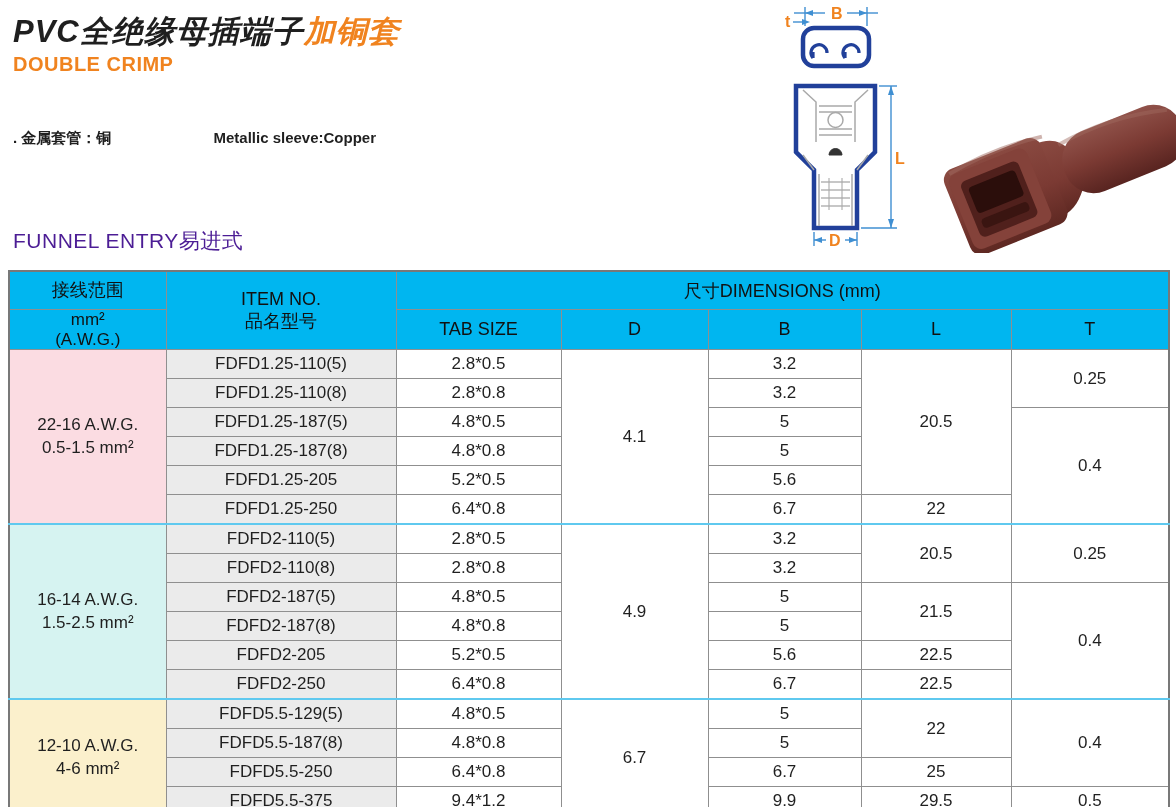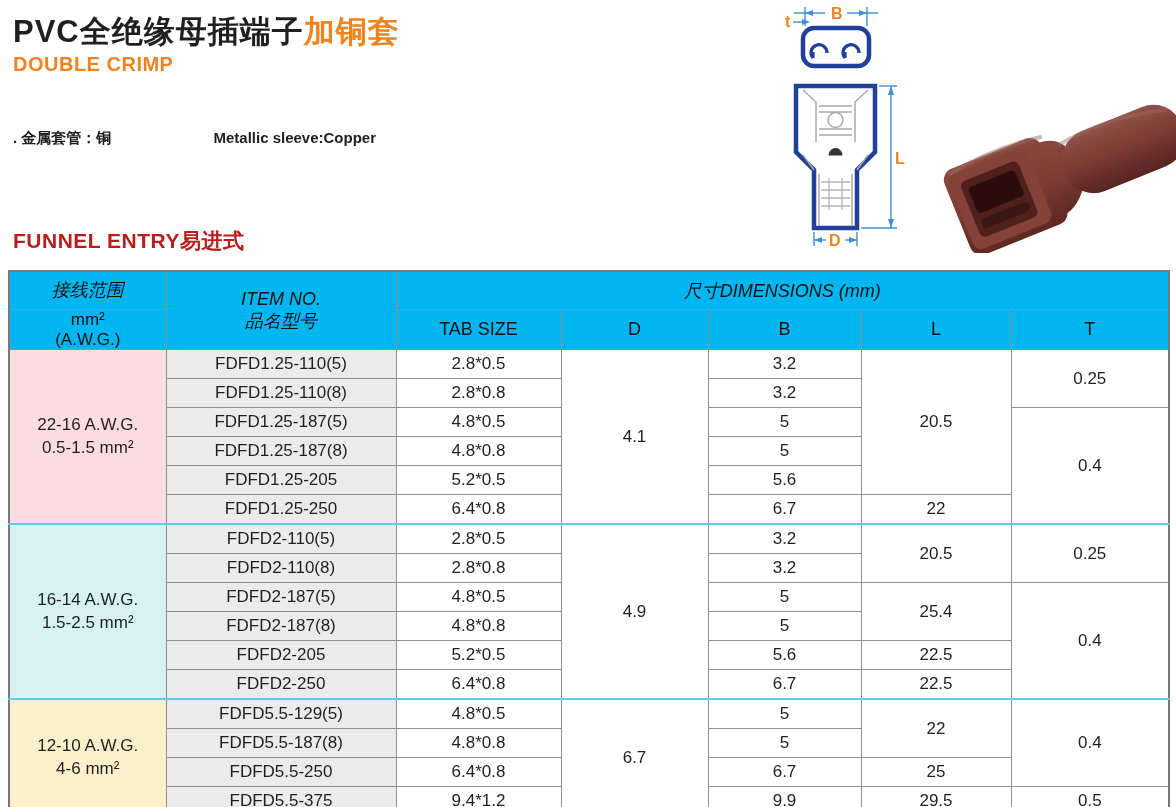--- a/index.html
+++ b/index.html
@@ -2,40 +2,40 @@
 <html><head>
 <meta charset="utf-8">
 <style>
   html,body{margin:0;padding:0;background:#fff;}
   .page{
     position:relative;width:1176px;height:807px;background:#fff;overflow:hidden;
     font-family:"Liberation Sans","DejaVu Sans",sans-serif;color:#1f1f1f;
   }
   
   .titles{position:absolute;left:13px;top:14px;}
-  .title-zh{font-size:31px;font-weight:bold;letter-spacing:1px;line-height:1.15;}
+  .title-zh{font-size:31px;font-weight:bold;letter-spacing:1px;line-height:1.15;font-style:italic;}
   .title-zh .orange{color:#f0831f;}
   .title-en{font-size:22px;font-weight:bold;letter-spacing:.2px;margin-top:4px;}
   .title-sub{font-size:20px;font-weight:bold;color:#f0831f;letter-spacing:.5px;margin-top:3px;}
   .specs{position:absolute;left:13px;top:125px;}
   .spec-row{height:26px;line-height:26px;white-space:nowrap;}
   .spec-zh{display:inline-block;width:196px;font-size:15px;font-weight:bold;}
   .spec-en{display:inline-block;font-size:15px;font-weight:bold;}
-  .funnel{position:absolute;left:13px;top:227px;font-size:21px;font-weight:bold;color:#b91c1c;letter-spacing:.5px;}
+  .funnel{position:absolute;left:13px;top:227px;font-size:21px;font-weight:normal;color:#4c1d95;letter-spacing:.5px;}
   
   table.spec{
     position:absolute;left:8px;top:270px;width:1160px;
     border-collapse:collapse;table-layout:fixed;
   }
   table.spec th,table.spec td{
     border:1px solid #8f8f8f;text-align:center;vertical-align:middle;
     padding:0;font-weight:normal;overflow:hidden;
   }
   table.spec{border:2px solid #787878;}
-  tr.hr1 th{height:37px;font-style:italic;}
+  tr.hr1 th{height:37px;}
   tr.hr2 th{height:38px;}
   tr.dr td{height:28px;font-size:17px;}
   th{background:#00b6f0;color:#111;font-size:18px;}
   th .l2{font-size:17px;line-height:1.15;}
   th .l1{line-height:1.2;}
   td.item{background:#ebebeb;}
   td.val{background:#ffffff;}
   td.range{font-size:17px;line-height:1.35;}
   .g0bg{background:#fbdce2;}
   .g1bg{background:#d6f3f1;}
@@ -231,21 +231,21 @@
     </tr>
     <tr class="dr">
       <td class="item">FDFD2-110(8)</td>
       <td class="val">2.8*0.8</td>
       <td class="val">3.2</td>
     </tr>
     <tr class="dr">
       <td class="item">FDFD2-187(5)</td>
       <td class="val">4.8*0.5</td>
       <td class="val">5</td>
-      <td class="val" rowspan="2">25.4</td>
+      <td class="val" rowspan="2">21.5</td>
       <td class="val" rowspan="4">0.4</td>
     </tr>
     <tr class="dr">
       <td class="item">FDFD2-187(8)</td>
       <td class="val">4.8*0.8</td>
       <td class="val">5</td>
     </tr>
     <tr class="dr">
       <td class="item">FDFD2-205</td>
       <td class="val">5.2*0.5</td>

